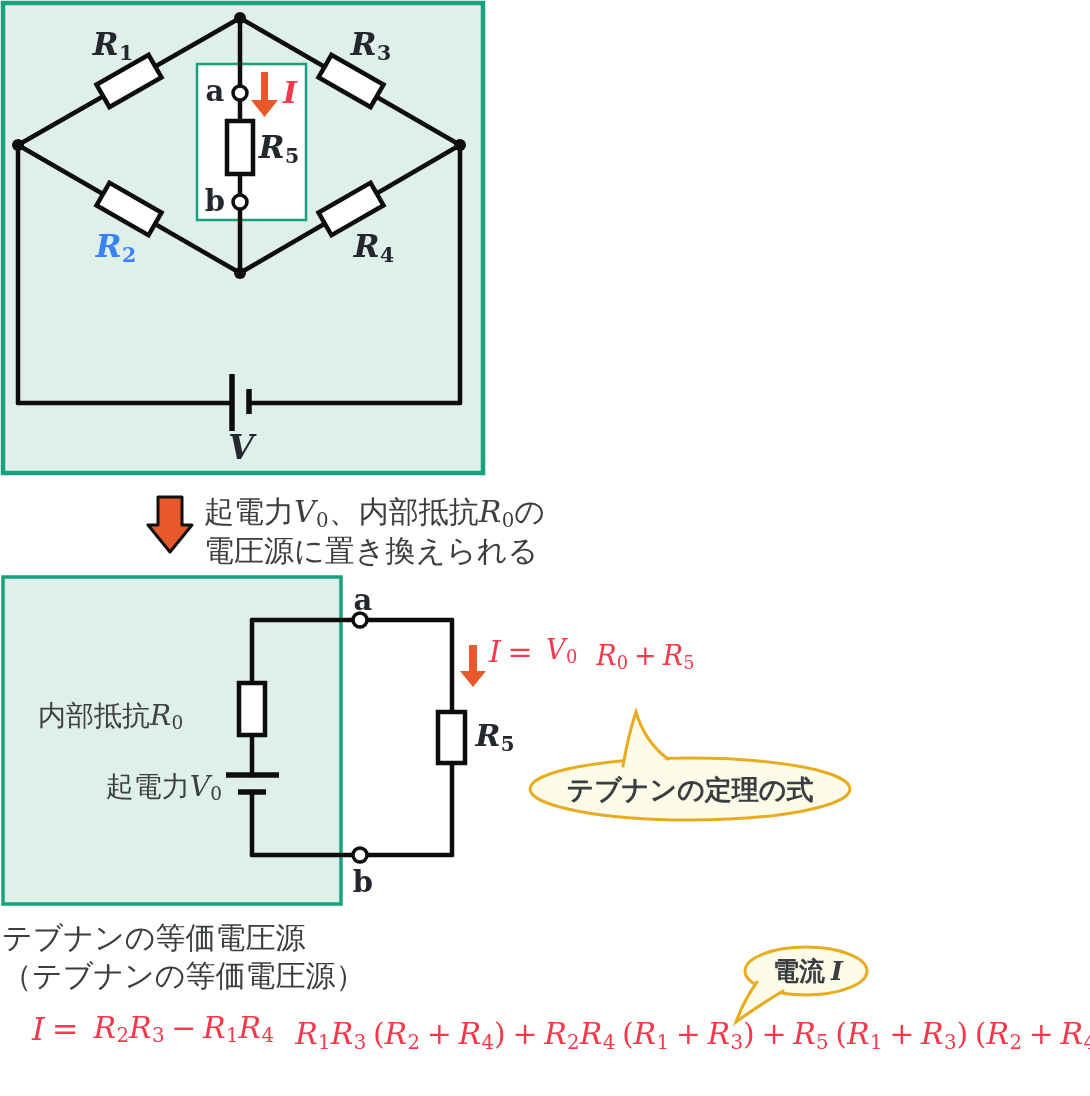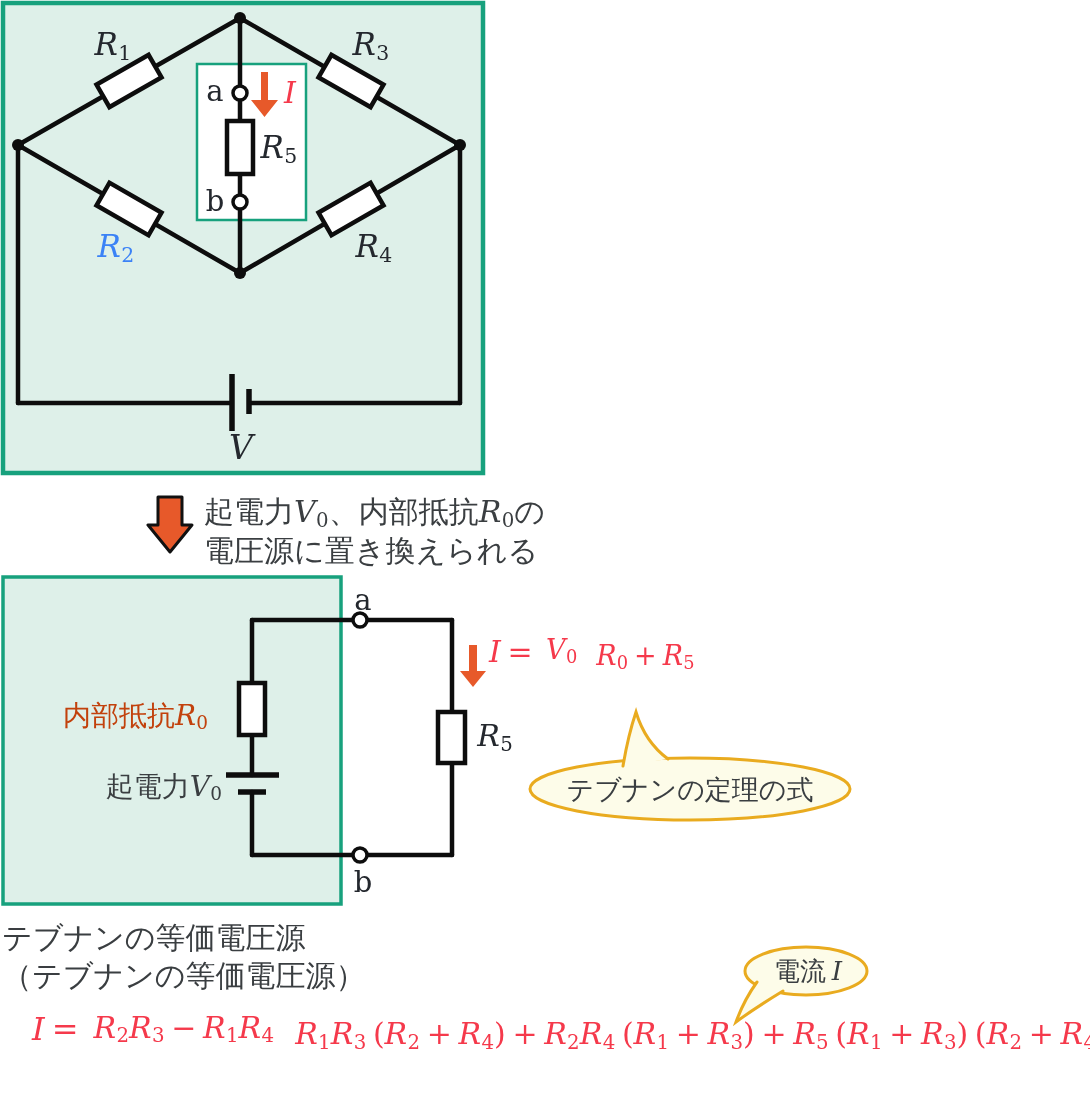--- a/index.html
+++ b/index.html
@@ -1,19 +1,19 @@
 <!DOCTYPE html>
 <html><head>
 <meta charset="utf-8">
 <style>
   html,body{margin:0;padding:0;background:#ffffff;}
   .canvas{position:relative;width:1090px;height:1096px;background:#ffffff;overflow:hidden;
           font-family:"Liberation Sans",sans-serif;color:#3a3e41;}
   .abs{position:absolute;}
-  .ctr{transform:translate(-50%,-50%);white-space:nowrap;}
+  .ctr{transform:translate(-50%,-50%);white-space:nowrap;font-weight:bold;}
   
   .mi{font-family:"DejaVu Serif",serif;font-style:italic;}
   .mo{font-family:"DejaVu Serif",serif;font-style:normal;}
   .ms{font-family:"DejaVu Serif",serif;font-style:normal;font-size:0.66em;vertical-align:-0.24em;margin-left:0.02em;}
   .jp{font-family:"Liberation Sans",sans-serif;font-style:normal;}
   .sp{display:inline-block;width:0.22em;}
   .mathline{white-space:nowrap;}
   
   .formula{display:flex;align-items:center;white-space:nowrap;}
   .frac{display:inline-flex;flex-direction:row;align-items:center;margin:0 0.15em;}
@@ -107,21 +107,21 @@
     <rect x="438" y="137" width="27" height="51" fill="#ffffff" stroke="#0d0d0d" stroke-width="4.5"></rect>
 
     <circle cx="360" cy="45" r="7" fill="#ffffff" stroke="#0d0d0d" stroke-width="3.5"></circle>
     <circle cx="360" cy="280" r="7" fill="#ffffff" stroke="#0d0d0d" stroke-width="3.5"></circle>
 
     <path d="M469,70 L477,70 L477,96 L486,96 L473,112 L460,96 L469,96 Z" fill="#e7592a"></path>
   </svg>
 
   <div class="abs ctr serif-up" style="left:363px;top:600px;font-size:29px;color:#24282e">a</div>
   <div class="abs ctr serif-up" style="left:363px;top:882px;font-size:29px;color:#24282e">b</div>
-  <div class="abs mathline" style="left:38px;top:697px;width:195px;text-align:center;font-size:28px;color:#c2410c"><span class="jp">内</span><span class="jp">部</span><span class="jp">抵</span><span class="jp">抗</span><span class="mi">R</span><span class="ms">0</span></div>
+  <div class="abs mathline" style="left:38px;top:697px;width:195px;text-align:left;font-size:28px;color:#404040"><span class="jp">内</span><span class="jp">部</span><span class="jp">抵</span><span class="jp">抗</span><span class="mi">R</span><span class="ms">0</span></div>
   <div class="abs mathline" style="left:60px;top:768px;width:162px;text-align:right;font-size:28px;color:#3a3e41"><span class="jp">起</span><span class="jp">電</span><span class="jp">力</span><span class="mi">V</span><span class="ms">0</span></div>
   <div class="abs ctr mathline" style="left:495px;top:737px;font-size:30px;color:#24282e"><span class="mi">R</span><span class="ms">5</span></div>
 
   <div class="abs formula red" style="left:489px;top:629px;font-size:27px">
     <span class="mathline" style="font-size:30px"><span class="mi">I</span><span class="sp">&nbsp;</span><span class="mo">=</span></span>
     <span class="frac">
       <span class="num mathline"><span class="mi">V</span><span class="ms">0</span></span>
       <span class="bar"></span>
       <span class="den mathline"><span class="mi">R</span><span class="ms">0</span><span class="sp">&nbsp;</span><span class="mo">+</span><span class="sp">&nbsp;</span><span class="mi">R</span><span class="ms">5</span></span>
     </span>

